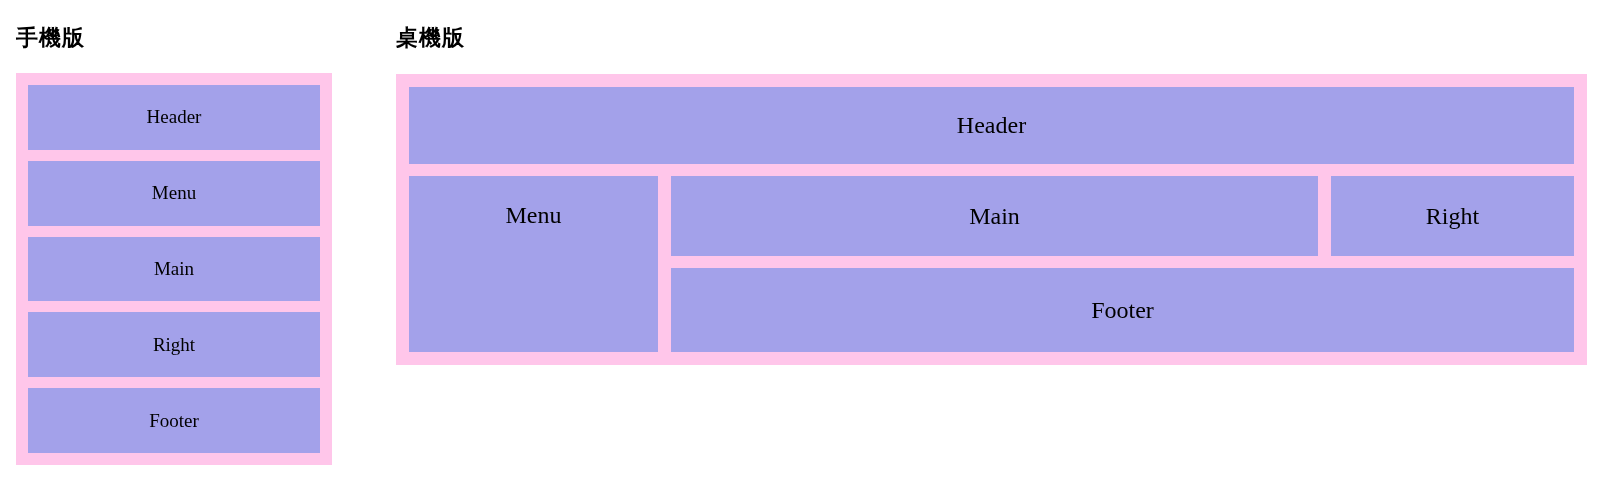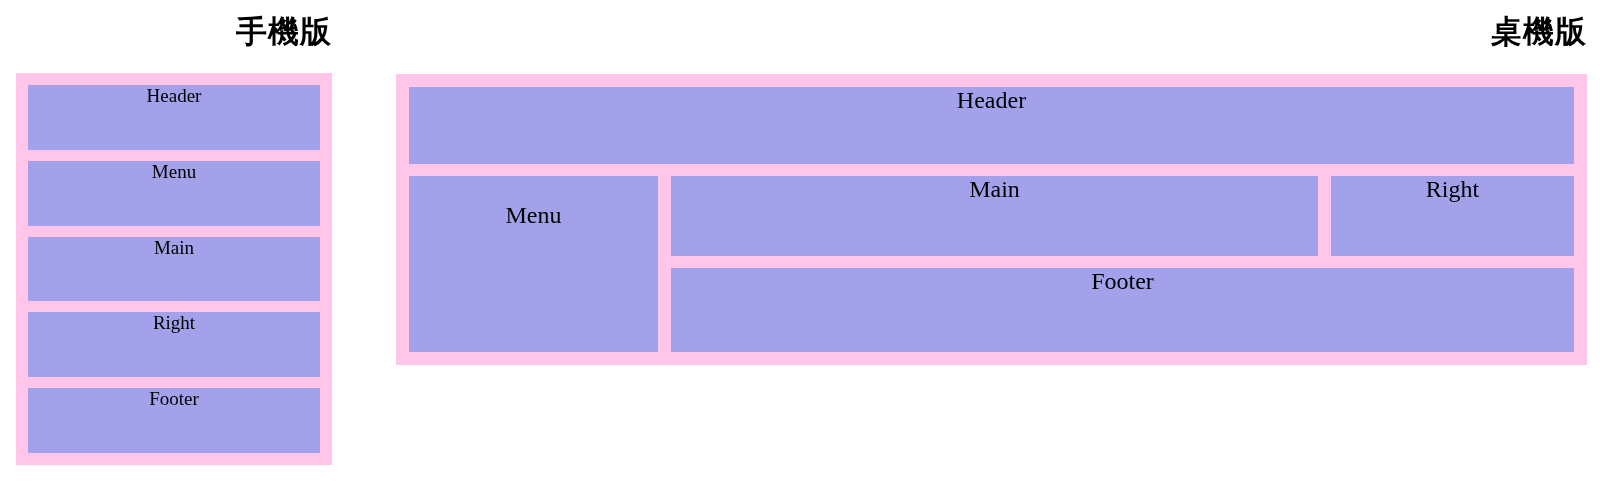--- a/index.html
+++ b/index.html
@@ -10,36 +10,37 @@
   * { box-sizing: border-box; margin: 0; padding: 0; }
   html, body {
     width: 1600px; height: 489px;
     background: #ffffff;
     font-family: "Liberation Sans", "DejaVu Sans", sans-serif;
     position: relative;
     overflow: hidden;
   }
   .panel-title {
     position: absolute;
-    top: 12px;
-    text-align: right;
-    font-size: 31px;
+    top: 18px;
+    text-align: left;
+    font-size: 22px;
     font-weight: bold;
     color: var(--text);
     line-height: 40px;
     letter-spacing: 1px;
   }
   .title-mobile { left: 16px; width: 316px; }
   .title-desktop { left: 396px; width: 1191px; }
 
   .layout-box {
     background: var(--purple);
     color: var(--text);
     font-family: "Liberation Serif", "DejaVu Serif", serif;
     display: flex;
+    align-items: center;
     justify-content: center;
   }
 
   
   .mobile-panel {
     position: absolute;
     left: 16px; top: 73px;
     width: 316px; height: 392px;
     background: var(--pink);
     padding: 12px;

